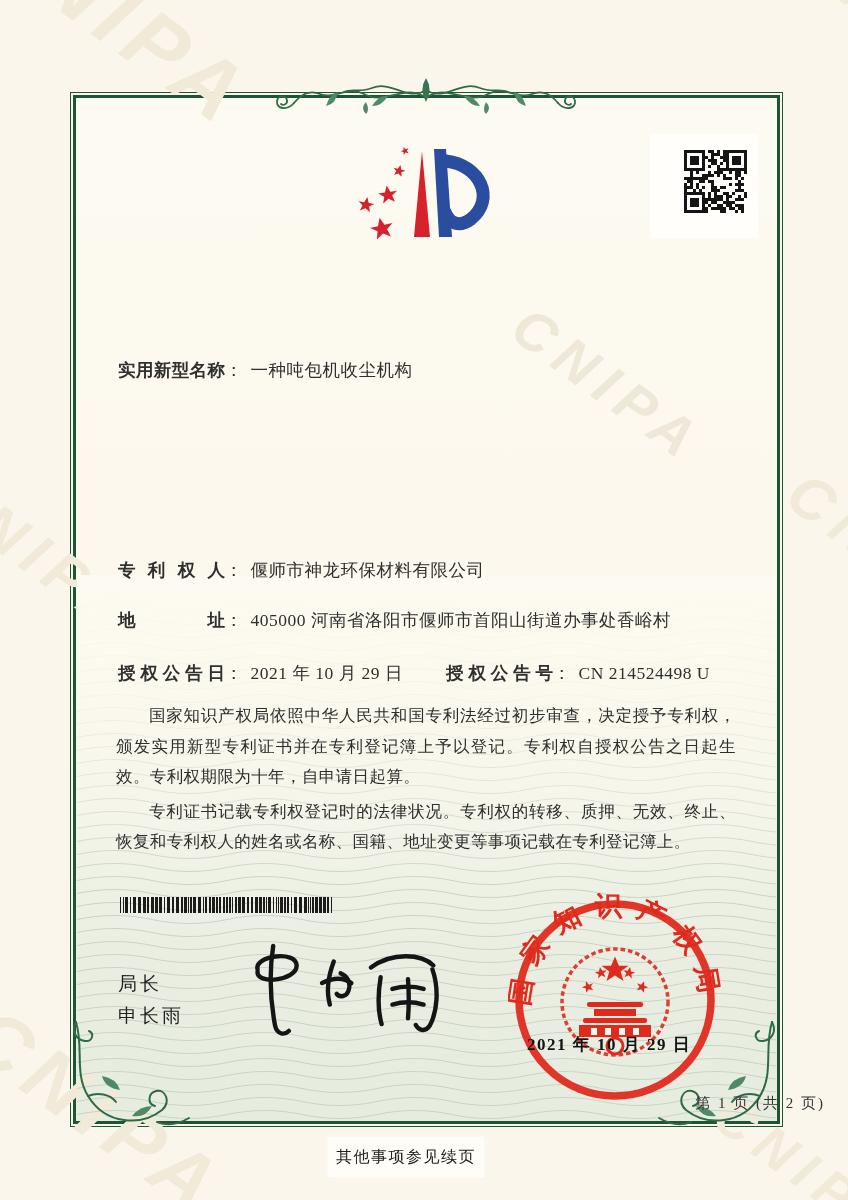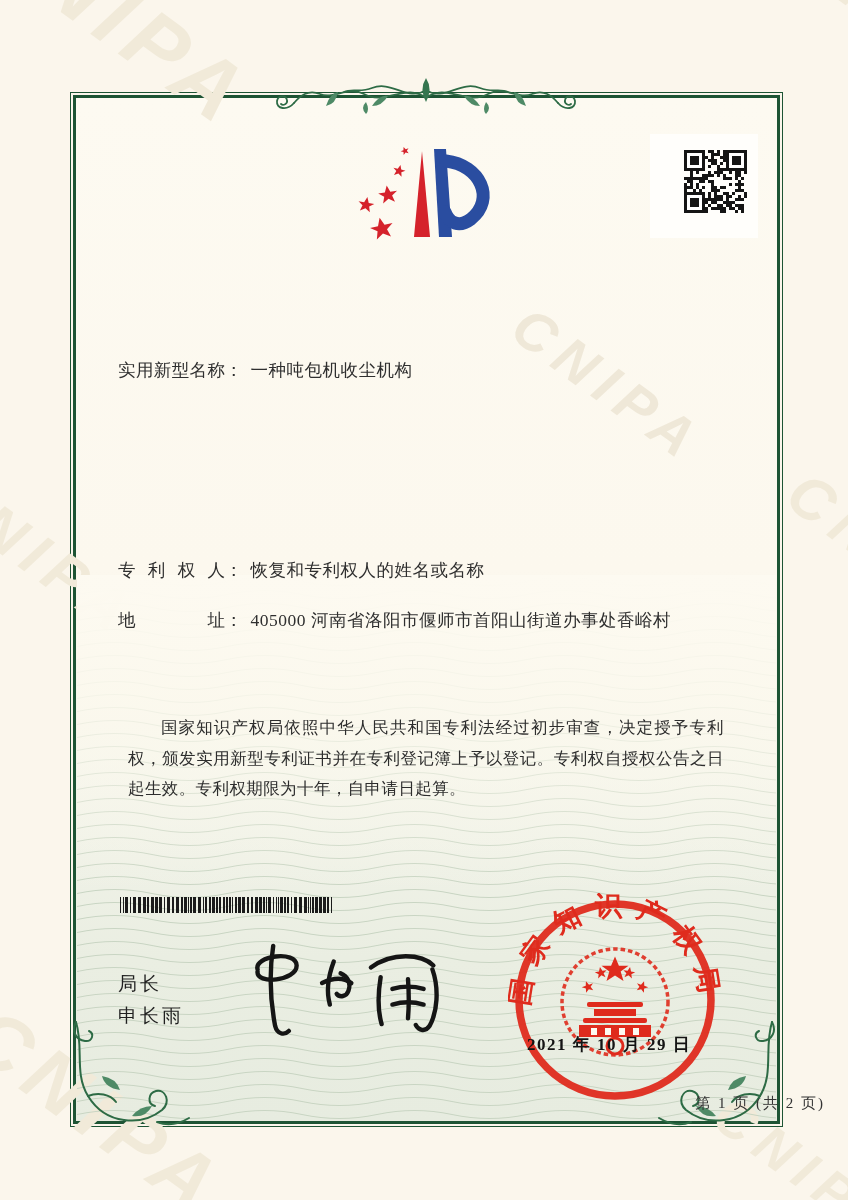--- a/index.html
+++ b/index.html
@@ -18,28 +18,28 @@
   .wavefade{position:absolute;left:77px;top:575px;width:699px;height:546px;z-index:2;
          background:linear-gradient(180deg,rgba(253,250,241,1) 0%,rgba(252,249,238,.85) 22%,rgba(250,248,236,0) 58%);}
   .content{position:absolute;z-index:5;}
   
   .certno{left:110px;top:146px;font-size:18.5px;letter-spacing:3.5px;color:#2b2b2b;}
   .title{left:0;width:848px;top:248px;text-align:center;font-size:42px;font-weight:700;
          letter-spacing:12px;color:#1e1e1e;}
   .qr-patch{left:650px;top:134px;width:108px;height:104px;background:#fffefb;z-index:4;}
   
   .row{left:118px;font-size:17.5px;color:#2f2f2f;white-space:nowrap;}
-  .lbl{display:inline-block;width:107px;text-align:justify;text-align-last:justify;vertical-align:top;}
+  .lbl{display:inline-block;width:107px;text-align:justify;text-align-last:justify;vertical-align:top;font-weight:bold;}
   .colon{display:inline-block;}
   .val{display:inline-block;padding-left:8px;letter-spacing:.5px;}
   .pair2{position:absolute;left:328px;top:0;white-space:nowrap;}
   
   .bodytext{left:112px;top:697px;width:628px;font-size:16.5px;line-height:1.85;
             color:#2d2d2d;letter-spacing:.4px;text-align:justify;}
-  .bodytext p{margin:16px;text-indent:2em;}
+  .bodytext p{margin:4px;text-indent:2em;}
   
   .barcode{left:120px;top:897px;width:216px;height:16px;display:flex;align-items:stretch;}
   .barcode i{background:#1b1b1b;display:block;}
   
   .signer{left:118px;font-size:19px;letter-spacing:3px;color:#1f1f1f;
           font-family:"Liberation Sans","DejaVu Sans",sans-serif;}
   
   .sealdate{left:506px;top:1033px;width:206px;text-align:center;font-size:17px;
             letter-spacing:1.5px;color:#141414;font-weight:600;}
   .pagenum{left:0;width:812px;top:1094px;text-align:right;font-size:15px;letter-spacing:2px;color:#333;padding-left:13px;}
@@ -282,28 +282,33 @@
       <rect x="0" y="42" width="21" height="21" fill="#151515"></rect>
       <rect x="3" y="45" width="15" height="15" fill="#fff"></rect>
       <rect x="6" y="48" width="9" height="9" fill="#151515"></rect>
     </svg>
 
 
   <div class="content row" style="top:358px;">
     <span class="lbl">实用新型名称</span><span class="colon">：</span><span class="val">一种吨包机收尘机构</span>
   </div>
   <div class="content row" style="top:558px;">
-    <span class="lbl">专利权人</span><span class="colon">：</span><span class="val">恢复和专利权人的姓名或名称</span>
+    <span class="lbl">专利权人</span><span class="colon">：</span><span class="val">偃师市神龙环保材料有限公司</span>
   </div>
   <div class="content row" style="top:608px;">
     <span class="lbl">地址</span><span class="colon">：</span><span class="val">405000 河南省洛阳市偃师市首阳山街道办事处香峪村</span>
   </div>
+  <div class="content row" style="top:661px;">
+    <span><span class="lbl">授权公告日</span><span class="colon">：</span><span class="val">2021 年 10 月 29 日</span></span>
+    <span class="pair2"><span class="lbl">授权公告号</span><span class="colon">：</span><span class="val">CN 214524498 U</span></span>
+  </div>
 
   <div class="content bodytext">
     <p>国家知识产权局依照中华人民共和国专利法经过初步审查，决定授予专利权，颁发实用新型专利证书并在专利登记簿上予以登记。专利权自授权公告之日起生效。专利权期限为十年，自申请日起算。</p>
+    <p>专利证书记载专利权登记时的法律状况。专利权的转移、质押、无效、终止、恢复和专利权人的姓名或名称、国籍、地址变更等事项记载在专利登记簿上。</p>
   </div>
 
   <div class="content barcode">
       <i style="width:1px;margin-right:2px"></i>
       <i style="width:1px;margin-right:1px"></i>
       <i style="width:3px;margin-right:2px"></i>
       <i style="width:1px;margin-right:2px"></i>
       <i style="width:3px;margin-right:2px"></i>
       <i style="width:3px;margin-right:2px"></i>
       <i style="width:3px;margin-right:1px"></i>
@@ -408,14 +413,15 @@
         <rect x="18" y="28" width="6" height="7"></rect>
       </g>
       <circle r="8" cy="46" fill="none" stroke="#df2b1d" stroke-width="3"></circle>
     </g>
   </svg>
 
   <div class="content sealdate">2021 年 10 月 29 日</div>
 
   <div class="content pagenum">第 1 页 (共 2 页)</div>
 
+  <div class="content note">其他事项参见续页</div>
 
 </div>
 
 </body></html>

